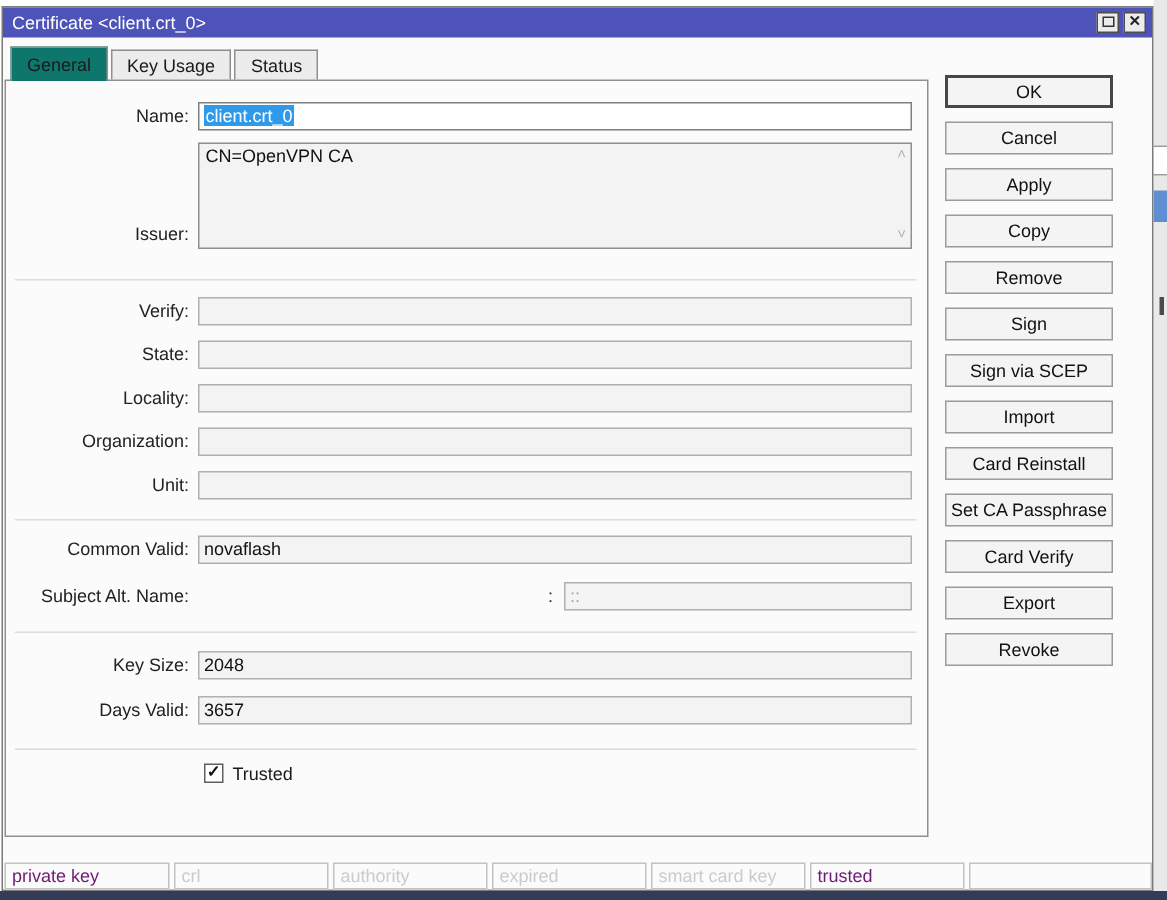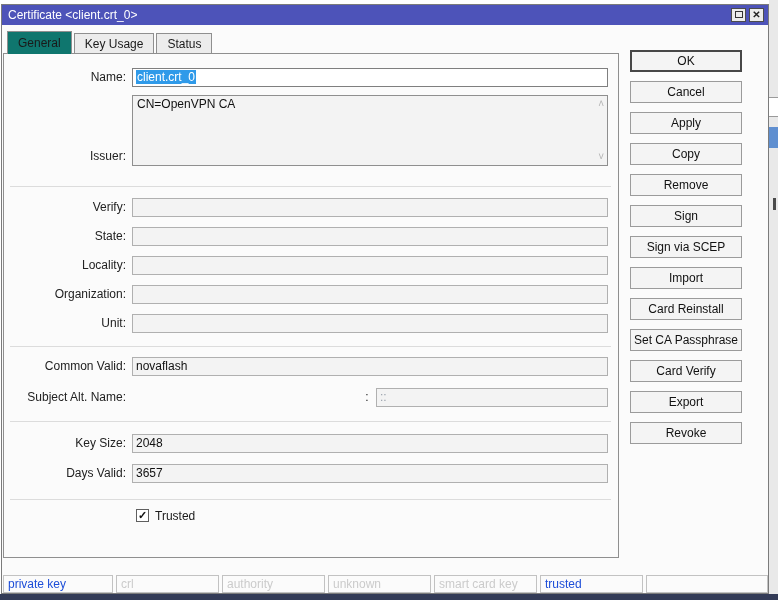--- a/index.html
+++ b/index.html
@@ -82,21 +82,21 @@
     width:112px; height:22px; margin-bottom:9px; background:#f4f4f4;
     border:1px solid #9b9b9b; text-align:center; line-height:20px; color:#111; cursor:default;
   }
   .btn.default { border:2px solid #474747; line-height:18px; }
   .btn.gap { margin-top:6px; }
 
   
   .statusbar { position:absolute; left:1px; top:570px; width:765px; height:18px; display:flex; }
   .flag {
     width:103px; height:18px; margin-right:3px; border:1px solid #c2c2c2;
-    line-height:16px; padding-left:4px; background:#fbfbfb; color:#1d4ed8;
+    line-height:16px; padding-left:4px; background:#fbfbfb; color:#701a75;
     overflow:hidden; white-space:nowrap;
   }
   .flag.first { width:110px; }
   .flag.disabled { color:#cbcbcb; }
   .flag.last { flex:1; margin-right:0; }
 </style>
 </head>
 <body>
 
 <div class="bg-strip">
@@ -191,19 +191,19 @@
     <div class="btn">Set CA Passphrase</div>
     <div class="btn">Card Verify</div>
     <div class="btn">Export</div>
     <div class="btn">Revoke</div>
   </div>
 
   <div class="statusbar">
     <div class="flag first">private key</div>
     <div class="flag disabled">crl</div>
     <div class="flag disabled">authority</div>
-    <div class="flag disabled">unknown</div>
+    <div class="flag disabled">expired</div>
     <div class="flag disabled">smart card key</div>
     <div class="flag">trusted</div>
     <div class="flag last"></div>
   </div>
 
 </div>
 
 </body></html>

